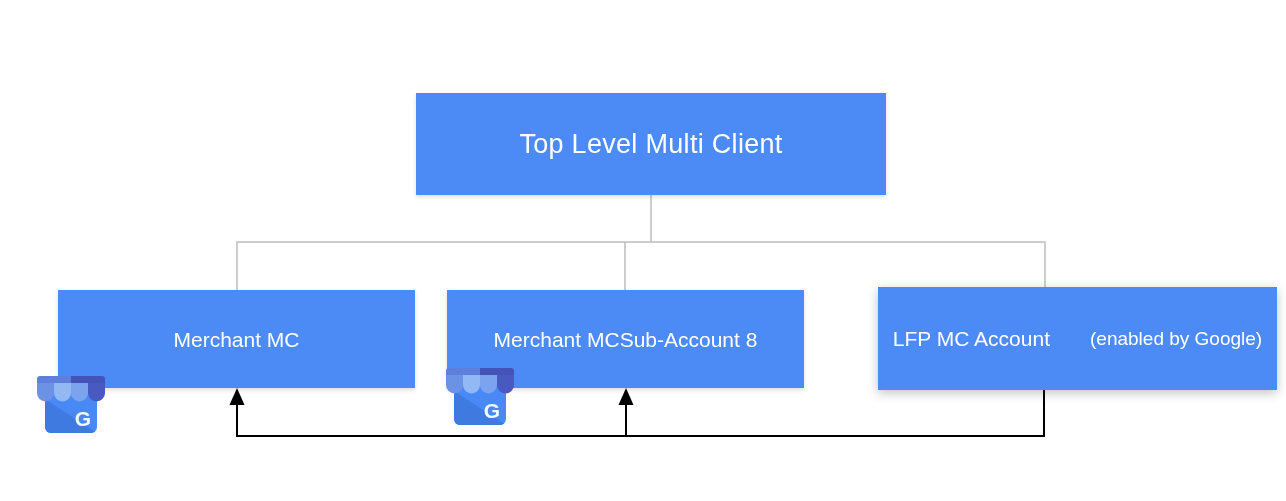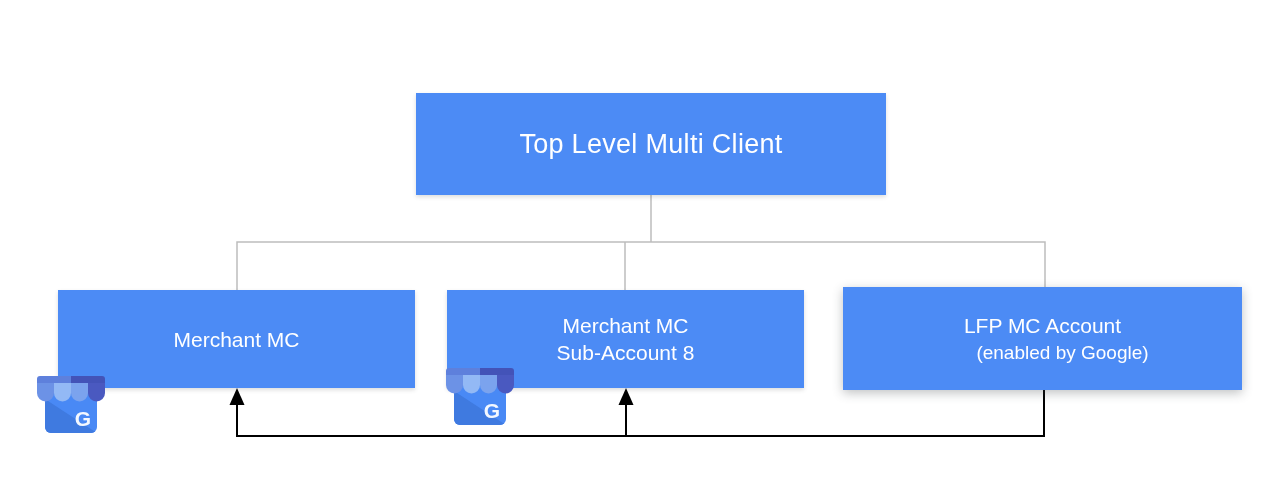--- a/index.html
+++ b/index.html
@@ -20,42 +20,42 @@
     left: 0; top: 0;
     width: 1286px;
     height: 501px;
     pointer-events: none;
   }
   .box {
     position: absolute;
     background: var(--box-fill, #4C8BF5);
     color: var(--box-text, #ffffff);
     display: flex;
-    flex-direction: column;
+    flex-direction: row;
     align-items: center;
     justify-content: center;
     text-align: center;
   }
   .box.root {
     left: 416px; top: 93px;
     width: 470px; height: 102px;
     font-size: 27px;
     line-height: 41px;
     letter-spacing: 0.3px;
     box-shadow: 0 2px 4px rgba(60,64,67,0.18);
   }
   .box.sub {
     font-size: 21px;
     line-height: 27px;
     box-shadow: 0 2px 4px rgba(60,64,67,0.18);
   }
   .box.sub1 { left: 58px;  top: 290px; width: 357px; height: 98px; }
   .box.sub2 { left: 447px; top: 290px; width: 357px; height: 98px; }
   .box.lfp  {
-    left: 843px; top: 287px; width: 399px; height: 103px;
+    left: 878px; top: 287px; width: 399px; height: 103px;
     box-shadow: 0 3px 10px rgba(60,64,67,0.32);
   }
   .box.lfp .line2 { font-size: 19px; margin-left: 40px; }
   .gmb-icon {
     position: absolute;
     width: 68px;
     height: 65px;
   }
   .gmb-icon.icon1 { left: 37px;  top: 371px; }
   .gmb-icon.icon2 { left: 446px; top: 363px; }

